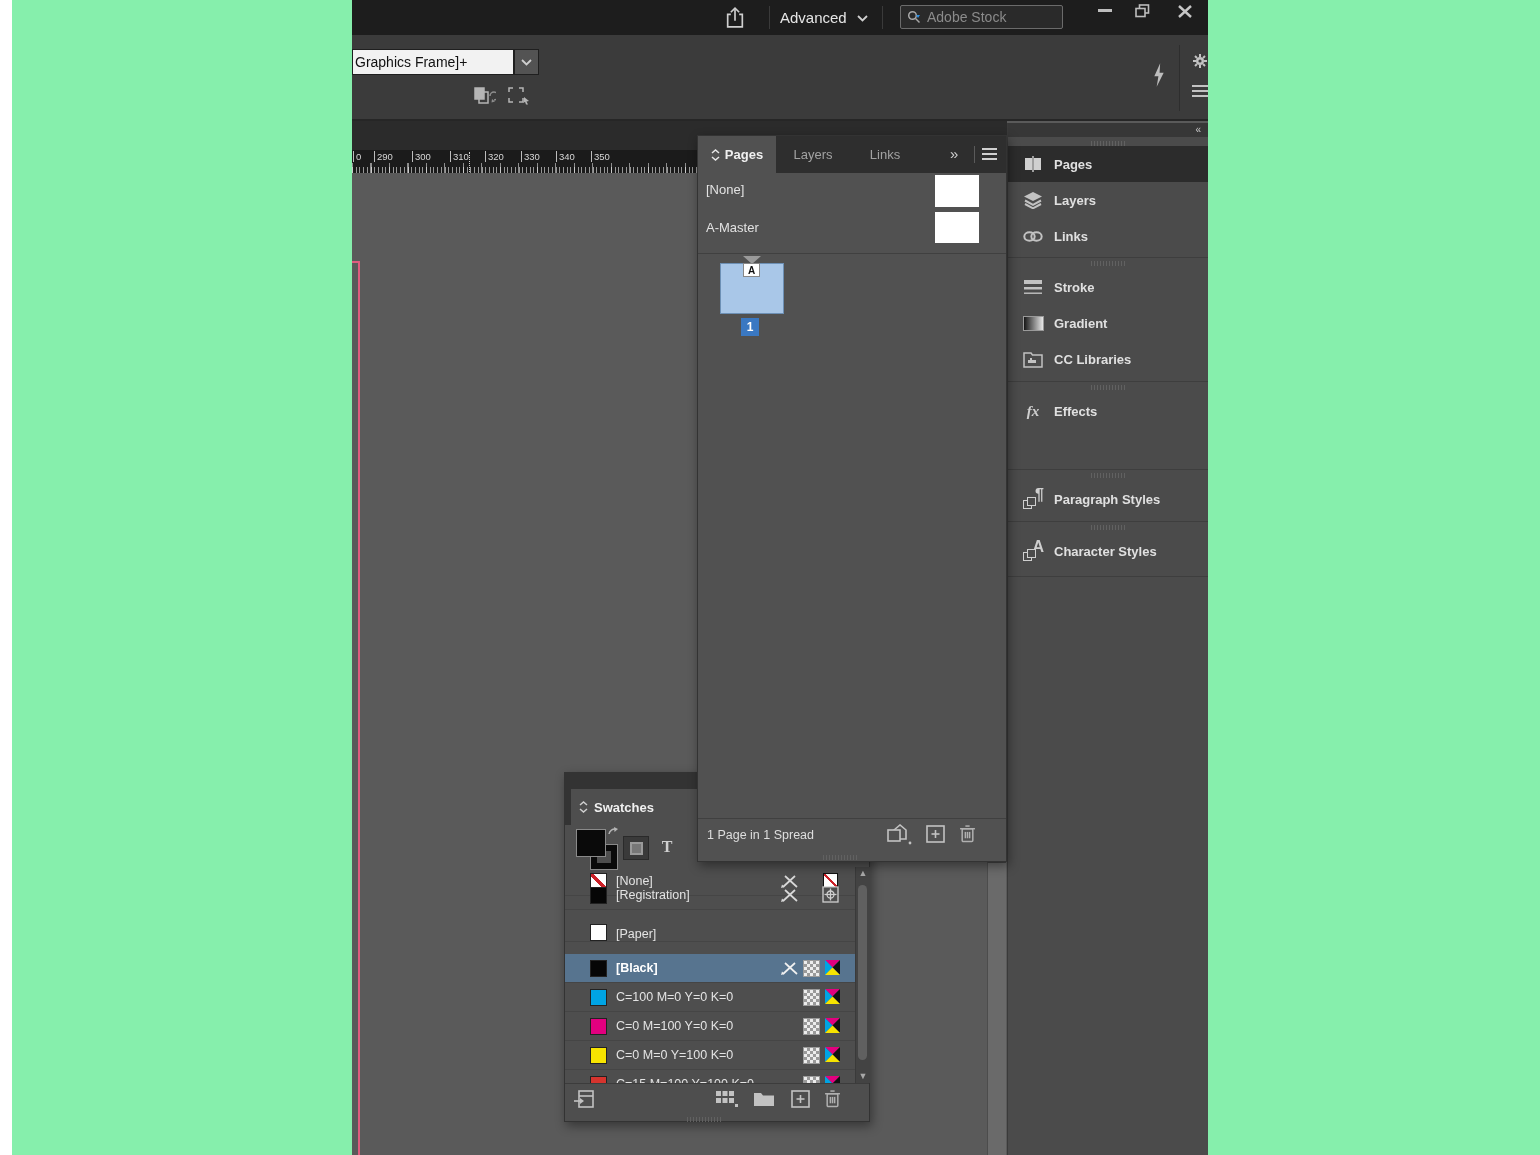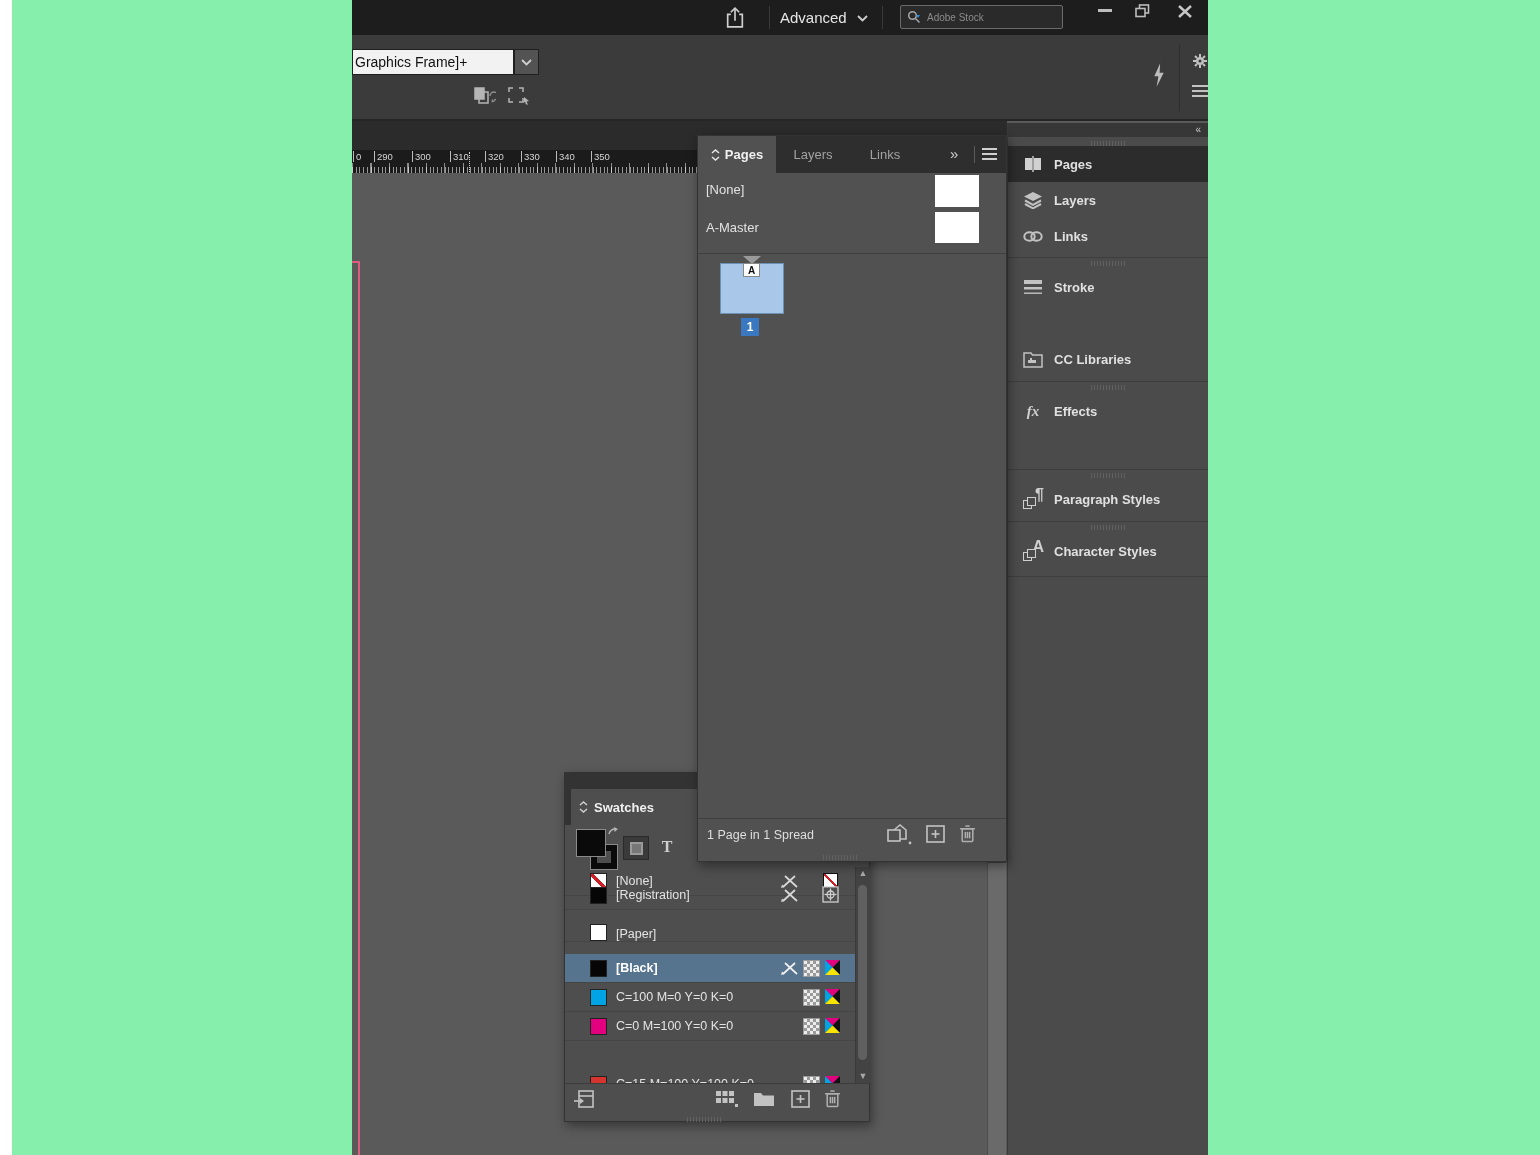--- a/index.html
+++ b/index.html
@@ -6,21 +6,21 @@
   .stage{position:relative;width:1540px;height:1155px;background:#86efac;overflow:hidden;
          font-family:"Liberation Sans", sans-serif;margin-left:12px;}
   .abs{position:absolute;}
   svg{display:block;}
 
   
   .canvas-bg{left:340px;top:0;width:856px;height:1155px;background:#5a5a5a;}
   .top-bar{left:340px;top:0;width:856px;height:35px;background:#1d1d1d;}
   .adv-label{color:#e6e6e6;font-size:15px;line-height:35px;}
   .search-box{left:548px;top:5px;width:163px;height:24px;background:#2a2a2a;border:1px solid #6b6b6b;border-radius:2px;display:flex;align-items:center;gap:4px;padding:0 6px;box-sizing:border-box;}
-  .search-box input{flex:1;background:transparent;border:none;outline:none;color:#bdbdbd;font-size:10px;font-family:"Liberation Sans",sans-serif;}
+  .search-box input{flex:1;background:transparent;border:none;outline:none;color:#bdbdbd;font-size:14px;font-family:"Liberation Sans",sans-serif;}
   .search-box input::placeholder{color:#8b8b8b;}
   .winbtn{top:0;width:30px;height:22px;display:flex;align-items:center;justify-content:center;}
   .vsep{width:1px;background:#3a3a3a;}
 
   .control-bar{left:340px;top:35px;width:856px;height:86px;background:#3b3b3b;border-bottom:2px solid #262626;box-sizing:border-box;}
   .style-field{left:0;top:14px;width:162px;height:26px;background:#f2f2f2;border:1px solid #1f1f1f;box-sizing:border-box;}
   .style-field input{width:100%;height:100%;border:none;outline:none;background:transparent;color:#111;font-size:14px;padding:0 2px;font-family:"Liberation Sans",sans-serif;}
   .dd-btn{left:162px;top:14px;width:25px;height:26px;background:#535353;border:1px solid #1f1f1f;box-sizing:border-box;display:flex;align-items:center;justify-content:center;}
 
   .doc-strip{left:340px;top:121px;width:655px;height:29px;background:#2b2b2b;}
@@ -274,20 +274,26 @@
         <svg width="18" height="16" viewBox="0 0 18 16">
             <g fill="#c2c2c2">
               <rect y="1" width="18" height="4"></rect>
               <rect y="8" width="18" height="2.5"></rect>
               <rect y="13.5" width="18" height="1.4"></rect>
             </g>
           </svg>
       </span>
       <span class="lb">Stroke</span>
     </div>
+    <div class="abs dock-item" style="top:182px;">
+      <span class="ic">
+        <div style="width:19px;height:13px;border:1px solid #9a9a9a;background:linear-gradient(90deg,#161616,#e8e8e8);"></div>
+      </span>
+      <span class="lb">Gradient</span>
+    </div>
     <div class="abs dock-item" style="top:218px;">
       <span class="ic">
         <svg width="20" height="17" viewBox="0 0 20 17" fill="none" stroke="#c2c2c2" stroke-width="1.5">
           <path d="M1 4 V2 H8 L9.5 4 H19 V16 H1 Z"></path>
           <path d="M5 12 V9 h2 V7 h2 v2 h4 v3 z" fill="#c2c2c2" stroke="none"></path>
         </svg>
       </span>
       <span class="lb">CC Libraries</span>
     </div>
 
@@ -428,20 +434,33 @@
             <polygon points="0,0 14,0 7,7" fill="#e2007f"></polygon>
             <polygon points="0,0 7,7 0,14" fill="#00a4e4"></polygon>
             <polygon points="14,0 14,14 7,7" fill="#111111"></polygon>
             <polygon points="0,14 7,7 14,14" fill="#f7e400"></polygon>
           </svg>
       </span>
     </div>
     <div class="abs sw-row" style="top:239px;">
       <span class="chip" style="background-color: rgb(226, 0, 127);"></span>
       <span class="lbl">C=0 M=100 Y=0 K=0</span>
+      <span class="row-ic checker" style="left:238px;top:6px;"></span>
+      <span class="row-ic" style="left:260px;top:6px;">
+        <svg width="15" height="15" viewBox="0 0 14 14">
+            <polygon points="0,0 14,0 7,7" fill="#e2007f"></polygon>
+            <polygon points="0,0 7,7 0,14" fill="#00a4e4"></polygon>
+            <polygon points="14,0 14,14 7,7" fill="#111111"></polygon>
+            <polygon points="0,14 7,7 14,14" fill="#f7e400"></polygon>
+          </svg>
+      </span>
+    </div>
+    <div class="abs sw-row" style="top:268px;">
+      <span class="chip" style="background-color: rgb(247, 228, 0);"></span>
+      <span class="lbl">C=0 M=0 Y=100 K=0</span>
       <span class="row-ic checker" style="left:238px;top:6px;"></span>
       <span class="row-ic" style="left:260px;top:6px;">
         <svg width="15" height="15" viewBox="0 0 14 14">
             <polygon points="0,0 14,0 7,7" fill="#e2007f"></polygon>
             <polygon points="0,0 7,7 0,14" fill="#00a4e4"></polygon>
             <polygon points="14,0 14,14 7,7" fill="#111111"></polygon>
             <polygon points="0,14 7,7 14,14" fill="#f7e400"></polygon>
           </svg>
       </span>
     </div>

